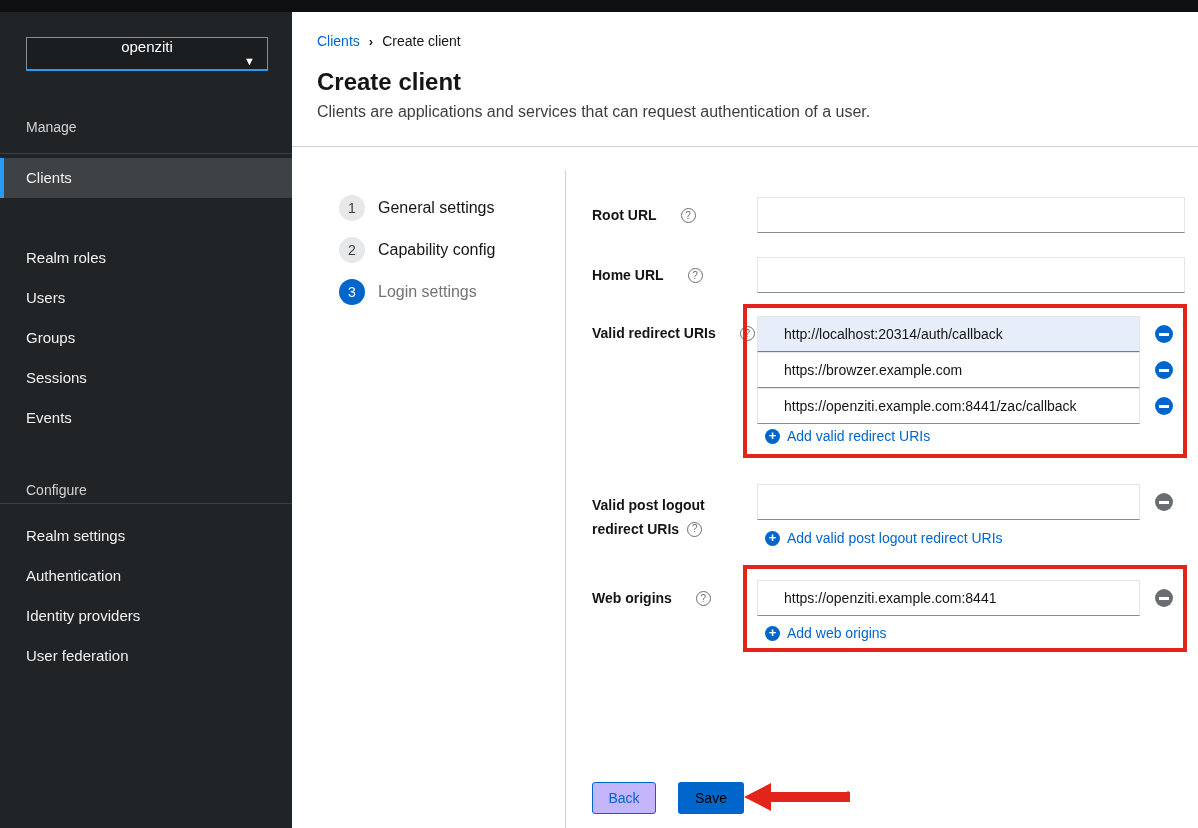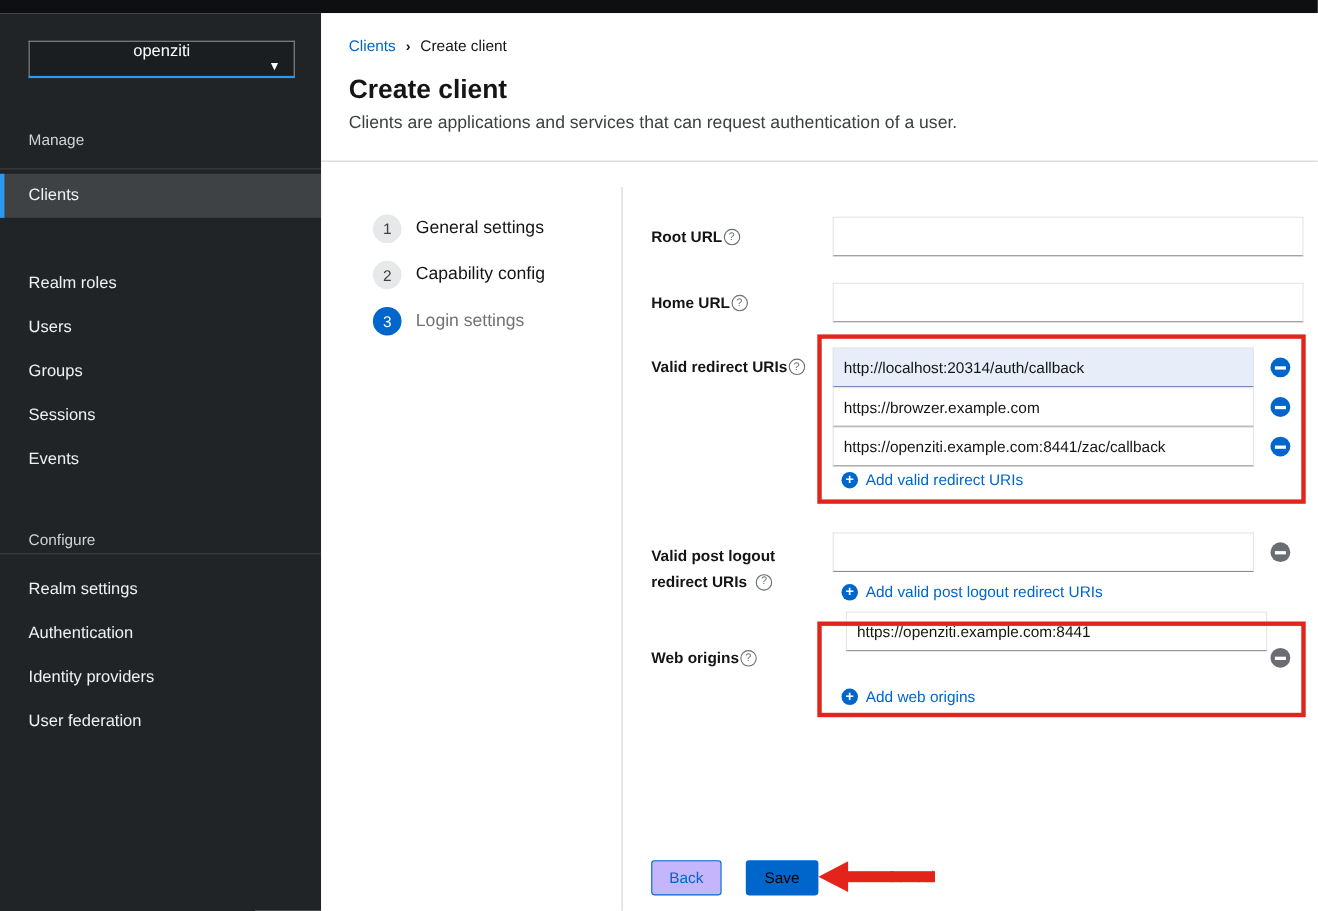--- a/index.html
+++ b/index.html
@@ -37,26 +37,26 @@
   .step { position:absolute; left:47px; height:26px; display:flex; align-items:center;
     gap:13px; cursor:pointer; }
   .step-circle { width:26px; height:26px; border-radius:50%; background:#e7e8ea; color:#3c3f42;
     font-size:14px; display:flex; align-items:center; justify-content:center; flex:none; }
   .step-label { font-size:16px; color:#151515; white-space:nowrap; }
   .step.active .step-circle { background:#0066cc; color:#fff; }
   .step.active .step-label { color:#737373; }
 
   
   .f-label { position:absolute; left:300px; font-size:14px; font-weight:600; color:#151515;
-    display:flex; align-items:center; gap:1px; }
+    display:flex; align-items:center; gap:24px; }
   .help-icon { width:15px; height:15px; border:1px solid #6a6e73; border-radius:50%;
     color:#6a6e73; font-size:10px; font-weight:400; display:inline-flex; align-items:center;
     justify-content:center; flex:none; cursor:pointer; }
   .pf-input { position:absolute; height:36px; background:#fff; border:1px solid #e4e5e6;
-    border-bottom:1px solid #8a8d90; font-size:14px; color:#151515; padding:0 9px;
+    border-bottom:1px solid #8a8d90; font-size:14px; color:#151515; padding:0 26px;
     font-family:inherit; outline:none; }
   .pf-input.wide { left:465px; width:428px; }
   .pf-input.row { left:465px; width:383px; }
   .pf-input.highlight { background:#e7eefa; border-bottom-color:#6880a8; }
   .minus-btn { position:absolute; left:863px; width:18px; height:18px; border-radius:50%;
     background:#0066cc; border:none; cursor:pointer; }
   .minus-btn::after { content:""; position:absolute; left:4px; top:8px; width:10px; height:2.5px;
     background:#fff; }
   .minus-btn.disabled { background:#6a6e73; cursor:default; }
   .add-link { position:absolute; left:473px; display:flex; align-items:center; gap:7px;
@@ -174,21 +174,21 @@
   <div class="add-link" style="top:518px;">
     <span class="plus-icon">+</span>
     <span>Add valid post logout redirect URIs</span>
   </div>
 
   <div class="anno-box" style="left:451px; top:553px; width:444px; height:87px;"></div>
   <div class="f-label" style="top:578px;">
     <span>Web origins</span>
     <span class="help-icon">?</span>
   </div>
-  <input class="pf-input row" style="top: 544px; margin-left: 12px;" value="https://openziti.example.com:8441">
+  <input class="pf-input row" style="top: 568px;" value="https://openziti.example.com:8441">
   <button class="minus-btn disabled" style="top:577px;"></button>
   <div class="add-link" style="top:613px;">
     <span class="plus-icon">+</span>
     <span>Add web origins</span>
   </div>
 
   <button id="back-btn" class="btn">Back</button>
   <button id="save-btn" class="btn">Save</button>
   <a id="cancel-link">Cancel</a>
   <div id="anno-arrow-head"></div>

